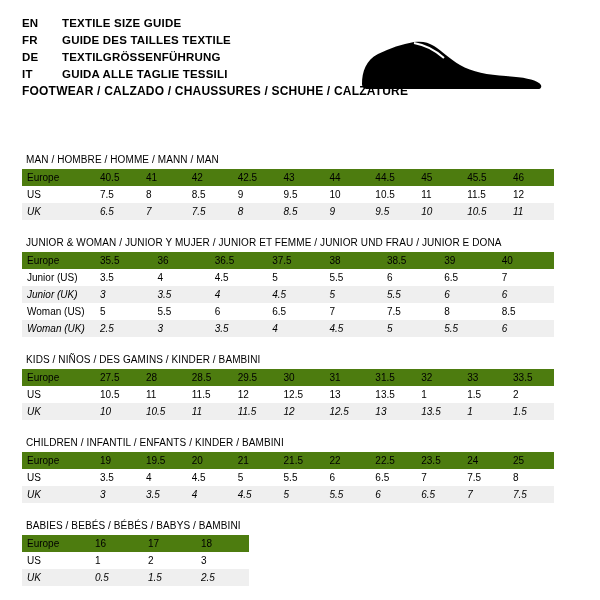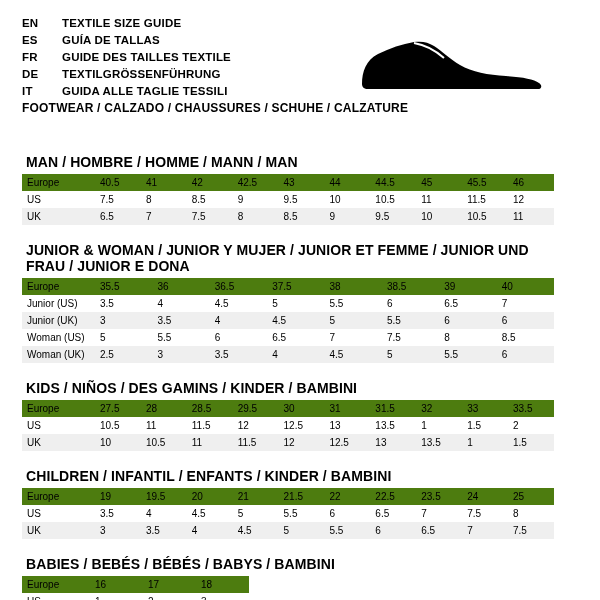--- a/index.html
+++ b/index.html
@@ -56,22 +56,22 @@
   }
 
   
   .section {
     margin-top: 17px;
   }
   .section.first {
     margin-top: 46px;
   }
   .section-title {
-    font-size: 14px;
-    font-weight: bold;
+    font-size: 10px;
+    font-weight: normal;
     padding: 0 0 4px 4px;
     letter-spacing: 0.1px;
   }
   table.sizes {
     border-collapse: collapse;
     width: 100%;
     table-layout: fixed;
     font-size: 10px;
   }
   table.sizes td {
@@ -79,43 +79,40 @@
     line-height: 17px;
     padding: 0 0 0 5px;
     white-space: nowrap;
     overflow: hidden;
   }
   tr.head td {
     background: #4d7c0f;
   }
   tr.alt td {
     background: #efefef;
+    font-style: italic;
   }
   td.label {
     width: 68px;
   }
   .babies table.sizes col.spacer {
     width: auto;
   }
 </style>
 </head>
 <body>
 
 <div class="page">
 
   <div class="header">
     <table class="lang-table">
       <tbody>
         <tr>
           <td class="lang-code">EN</td>
           <td>TEXTILE SIZE GUIDE</td>
-        </tr>
-        <tr>
-          <td class="lang-code">ES</td>
-          <td>GUÍA DE TALLAS</td>
         </tr>
         <tr>
           <td class="lang-code">FR</td>
           <td>GUIDE DES TAILLES TEXTILE</td>
         </tr>
         <tr>
           <td class="lang-code">DE</td>
           <td>TEXTILGRÖSSENFÜHRUNG</td>
         </tr>
         <tr>

